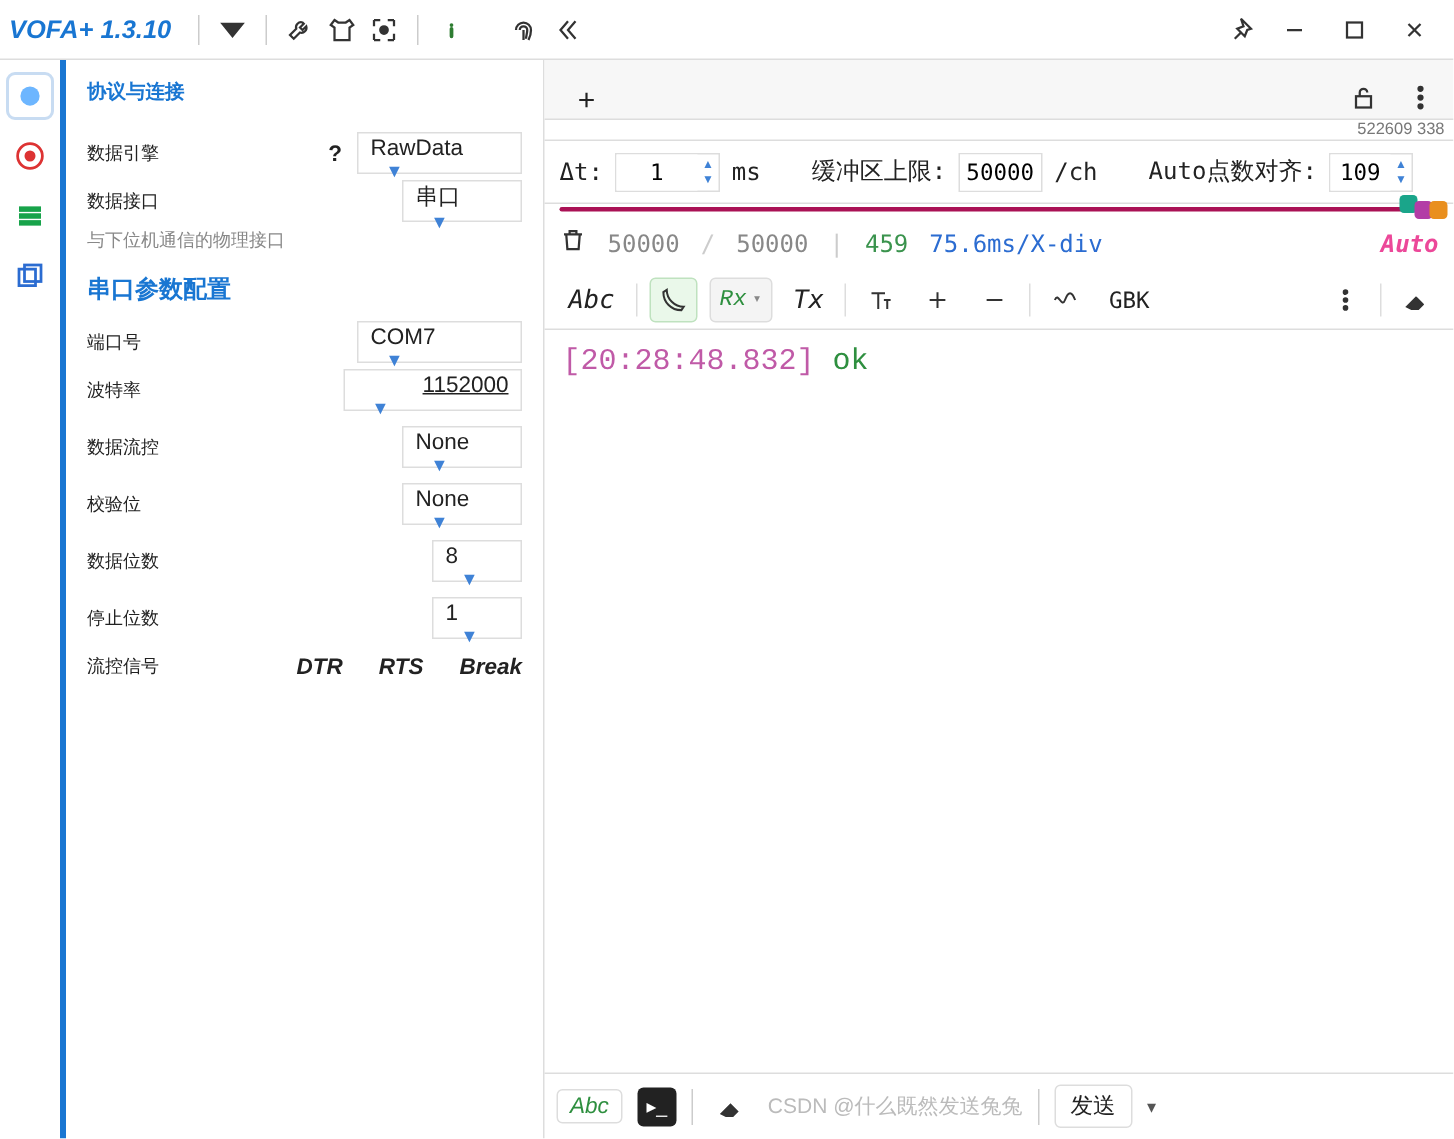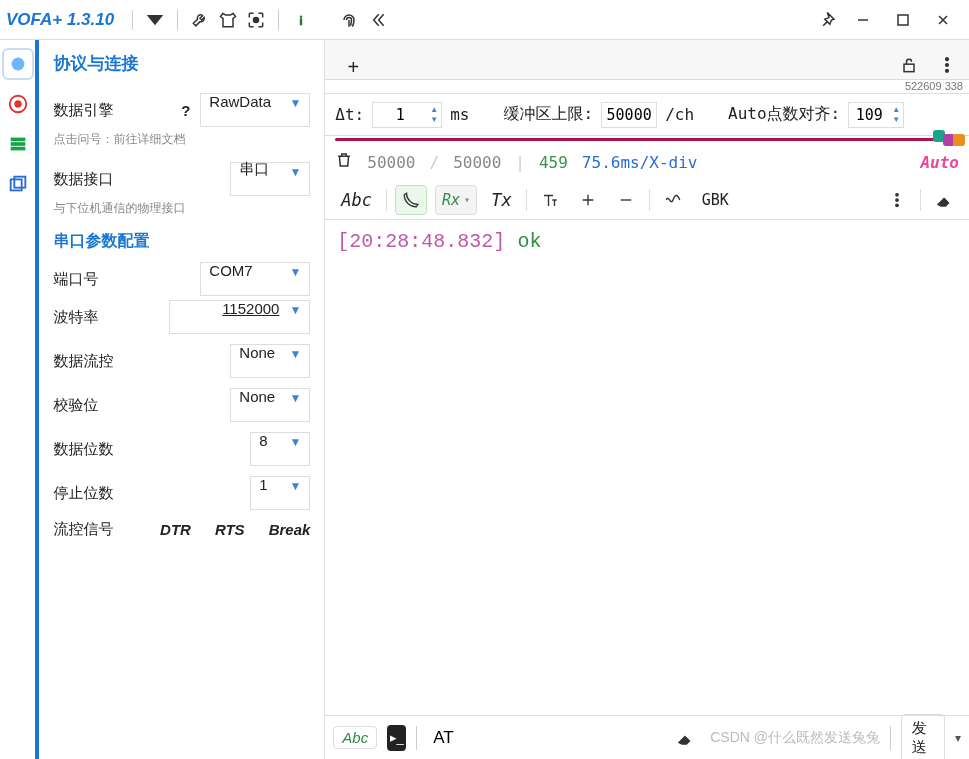--- a/index.html
+++ b/index.html
@@ -21,27 +21,27 @@
 .main { display: flex; height: calc(100% - 40px); }
 
 
 .iconrail { width: 40px; display: flex; flex-direction: column; align-items: center; padding-top: 10px; gap: 12px; }
 .rail-item { width: 28px; height: 28px; display: flex; align-items: center; justify-content: center; cursor: pointer; border-radius: 4px; }
 .rail-item.active { outline: 2px solid #c8dcf2; }
 .rail-item svg { width: 22px; height: 22px; }
 
 
 .sidebar { width: 322px; border-left: 4px solid var(--blue); padding: 12px 14px 12px 14px; overflow-y: auto; }
-.side-h1 { font-weight: 700; color: var(--blue); font-size: 17px; margin-bottom: 18px; }
+.side-h1 { font-weight: 700; color: var(--blue); font-size: 13px; margin-bottom: 18px; }
 .side-h2 { font-weight: 700; color: var(--blue); font-size: 16px; margin: 14px 0 10px; }
 .field { display: flex; align-items: center; justify-content: space-between; margin-bottom: 4px; }
-.field-label { font-size: 15px; }
+.field-label { font-size: 12px; }
 .field-help { color: #888; font-size: 12px; margin-bottom: 14px; }
 .help-q { font-weight: 700; margin: 0 10px; cursor: pointer; }
-.select { height: 28px; min-width: 110px; border: 1px solid var(--border); display: flex; align-items: flex-end; justify-content: space-between; padding: 16px 8px; cursor: pointer; }
+.select { height: 28px; min-width: 110px; border: 1px solid var(--border); display: flex; align-items: flex-start; justify-content: space-between; padding: 1px 8px; cursor: pointer; flex-direction: column; }
 .select.sm { min-width: 60px; }
 .select.md { min-width: 80px; }
 .select .caret { color: var(--lightblue); font-size: 12px; margin-left: 10px; }
 .select .val { }
 .select.under .val { text-decoration: underline; margin-left: 44px; }
 .flow-sig { display: flex; align-items: center; justify-content: space-between; margin-top: 10px; }
 .flow-sig .sigs { display: flex; gap: 24px; font-style: italic; font-weight: 700; }
 
 
 .content { flex: 1; display: flex; flex-direction: column; border-left: 1px solid var(--border); }
@@ -77,21 +77,21 @@
 .statsbar .b { color:#3a934d; }
 .statsbar .c { color:#2b6cd1; }
 .statsbar .auto { margin-left:auto; font-style:italic; font-weight:700; color:#ec4899; }
 
 
 .ctrlbar { height:40px; display:flex; align-items:center; gap:8px; padding:0 10px; border-bottom:1px solid var(--border); }
 .ctrlbar .sep { width:1px; height:22px; background:#ddd; }
 .ctrl-btn { height:30px; min-width:30px; padding:0 6px; display:flex; align-items:center; justify-content:center; cursor:pointer; border-radius:4px; font-family:Consolas,monospace; }
 .ctrl-btn.it { font-style:italic; font-size:17px; }
 .ctrl-btn.sel { border:1px solid var(--border); background:#f4f4f4; }
-.ctrl-btn.rx { color:#2e8f3f; font-style:italic; }
+.ctrl-btn.rx { color:#2e8f3f; font-style:italic;font-family:Liberation Mono, monospace; }
 .ctrl-btn.phone { border:1px solid #bfe2bf; background:#eaf8ea; }
 .ctrl-btn svg { width:18px; height:18px; stroke:#333; fill:none; stroke-width:1.8; }
 .eraser { margin-left:auto; }
 .eraser2 { }
 
 
 .console { flex:1; padding:10px 12px; font-family:Consolas,"Courier New",monospace; font-size:20px; overflow:auto; }
 .console .ts { color:#c05aa7; }
 .console .ok { color:#2e8f3f; }
 
@@ -208,21 +208,20 @@
     <div class="field">
       <span class="field-label">数据引擎</span>
       <span style="display:flex;align-items:center">
         <span class="help-q">?</span>
         <span class="select">
           <span class="val">RawData</span>
           <span class="caret">▼</span>
         </span>
       </span>
     </div>
-    <div class="field-help">点击问号：前往详细文档</div>
 
     <div class="field">
       <span class="field-label">数据接口</span>
       <span class="select md">
         <span class="val">串口</span>
         <span class="caret">▼</span>
       </span>
     </div>
     <div class="field-help">与下位机通信的物理接口</div>
 
@@ -412,21 +411,20 @@
 
     <div class="console">
       <span class="ts">[20:28:48.832]</span>
       <span class="ok">ok</span>
     </div>
 
     <div class="bottombar">
       <span class="abc">Abc</span>
       <span class="term">▸_</span>
       <span class="cmdsep"></span>
-      <input class="cmd" value="AT" style="">
       <span class="ctrl-btn">
           <svg viewBox="0 0 24 24">
             <path d="M4 18l8-8 6 6-4 4H8z" fill="#333"></path>
           </svg>
         </span>
       <span class="wm">CSDN @什么既然发送兔兔</span>
       <span class="cmdsep"></span>
       <span class="send">发送</span>
       <span class="tri">▾</span>
     </div>

